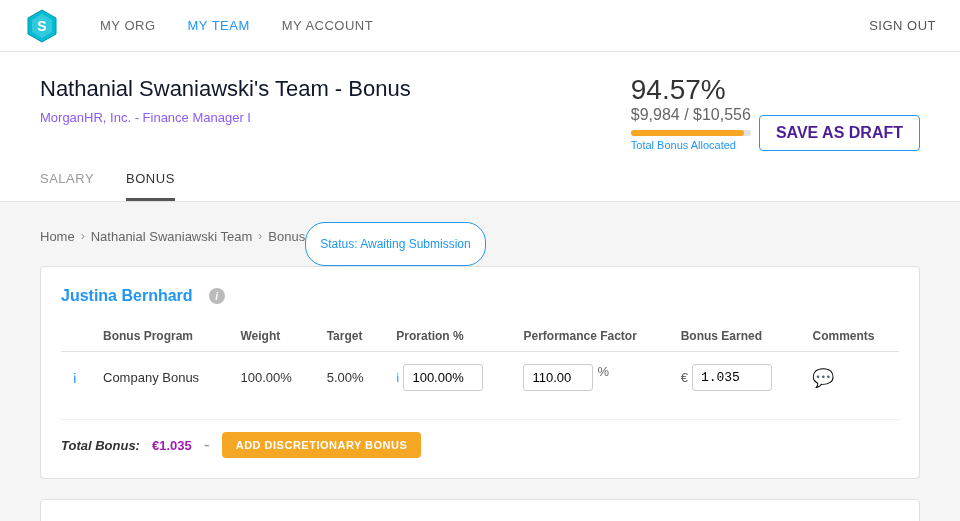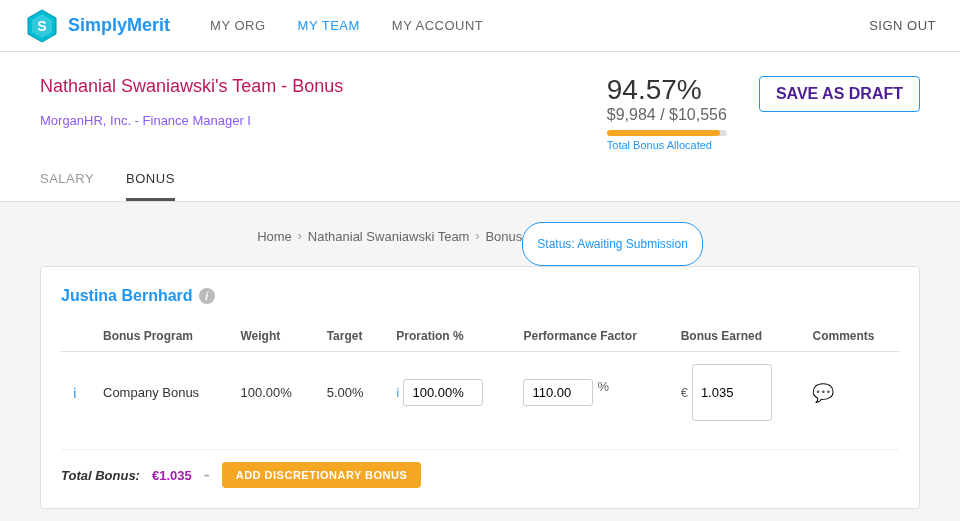--- a/index.html
+++ b/index.html
@@ -63,33 +63,33 @@
       padding: 24px 40px 0;
       border-bottom: 1px solid #e0e0e0;
     }
     .team-header {
       display: flex;
       align-items: flex-start;
       justify-content: space-between;
       margin-bottom: 20px;
     }
     .team-title {
-      font-size: 18px;
+      font-size: 22px;
       font-weight: 400;
-      color: #be185d;
-      margin-bottom: 16px;
+      color: #0f172a;
+      margin-bottom: 8px;
     }
     .team-subtitle {
       font-size: 13px;
       color: #8b5cf6;
     }
     .budget-area {
       display: flex;
-      align-items: flex-start;
-      gap: 32px;
+      align-items: flex-end;
+      gap: 8px;
     }
     .budget-info {
       text-align: left;
     }
     .budget-percent {
       font-size: 28px;
       font-weight: 300;
       color: #333;
       line-height: 1;
     }
@@ -172,21 +172,21 @@
       margin-bottom: 16px;
     }
     .breadcrumb-sep {
       color: #999;
       font-size: 12px;
     }
     .breadcrumb-row {
       position: relative;
       display: flex;
       align-items: center;
-      justify-content: center;
+      justify-content: flex-start;
     }
     .status-badge {
       border: 1px solid #2196f3;
       color: #2196f3;
       padding: 14px 14px;
       border-radius: 20px;
       font-size: 12px;
       background: #fff;
     }
 
@@ -198,21 +198,21 @@
       padding: 20px;
       margin-bottom: 20px;
     }
     .employee-name {
       font-size: 16px;
       font-weight: 600;
       color: #2196f3;
       margin-bottom: 16px;
       display: flex;
       align-items: center;
-      gap: 6px;
+      gap: 16px;
     }
     .info-icon {
       width: 16px;
       height: 16px;
       border-radius: 50%;
       background: #bbb;
       color: #fff;
       font-size: 10px;
       display: inline-flex;
       align-items: center;
@@ -249,23 +249,24 @@
     .input-field {
       border: 1px solid #ccc;
       border-radius: 3px;
       padding: 5px 8px;
       font-size: 13px;
       width: 70px;
     }
     .bonus-earned-input {
       border: 1px solid #ccc;
       border-radius: 3px;
-      padding: 20px 8px;
+      padding: 5px 8px;
       font-size: 13px;
       width: 80px;
+      font-family: Liberation Mono, monospace;
     }
     .currency-group {
       display: flex;
       align-items: center;
       gap: 4px;
     }
     .currency-symbol {
       color: #666;
       font-size: 13px;
     }
@@ -334,23 +335,20 @@
 </head>
 <body>
 
 <header class="header">
   <div class="logo-area">
     <svg class="logo-icon" viewBox="0 0 36 36">
       <polygon points="18,2 32,10 32,26 18,34 4,26 4,10" fill="#00bcd4" stroke="#0097a7" stroke-width="1"></polygon>
       <polygon points="18,6 28,12 28,24 18,30 8,24 8,12" fill="#fff" opacity="0.2"></polygon>
       <text x="18" y="23" text-anchor="middle" font-size="14" font-weight="bold" fill="#fff">S</text>
     </svg>
-    <span class="logo-text">
-      <span>Simply</span><span style="color:#2196f3">Merit</span>
-    </span>
   </div>
   <nav class="nav">
     <span class="nav-item">MY ORG</span>
     <span class="nav-item active">MY TEAM</span>
     <span class="nav-item">MY ACCOUNT</span>
   </nav>
   <span class="sign-out">SIGN OUT</span>
 </header>
 
 <div class="top-section">

